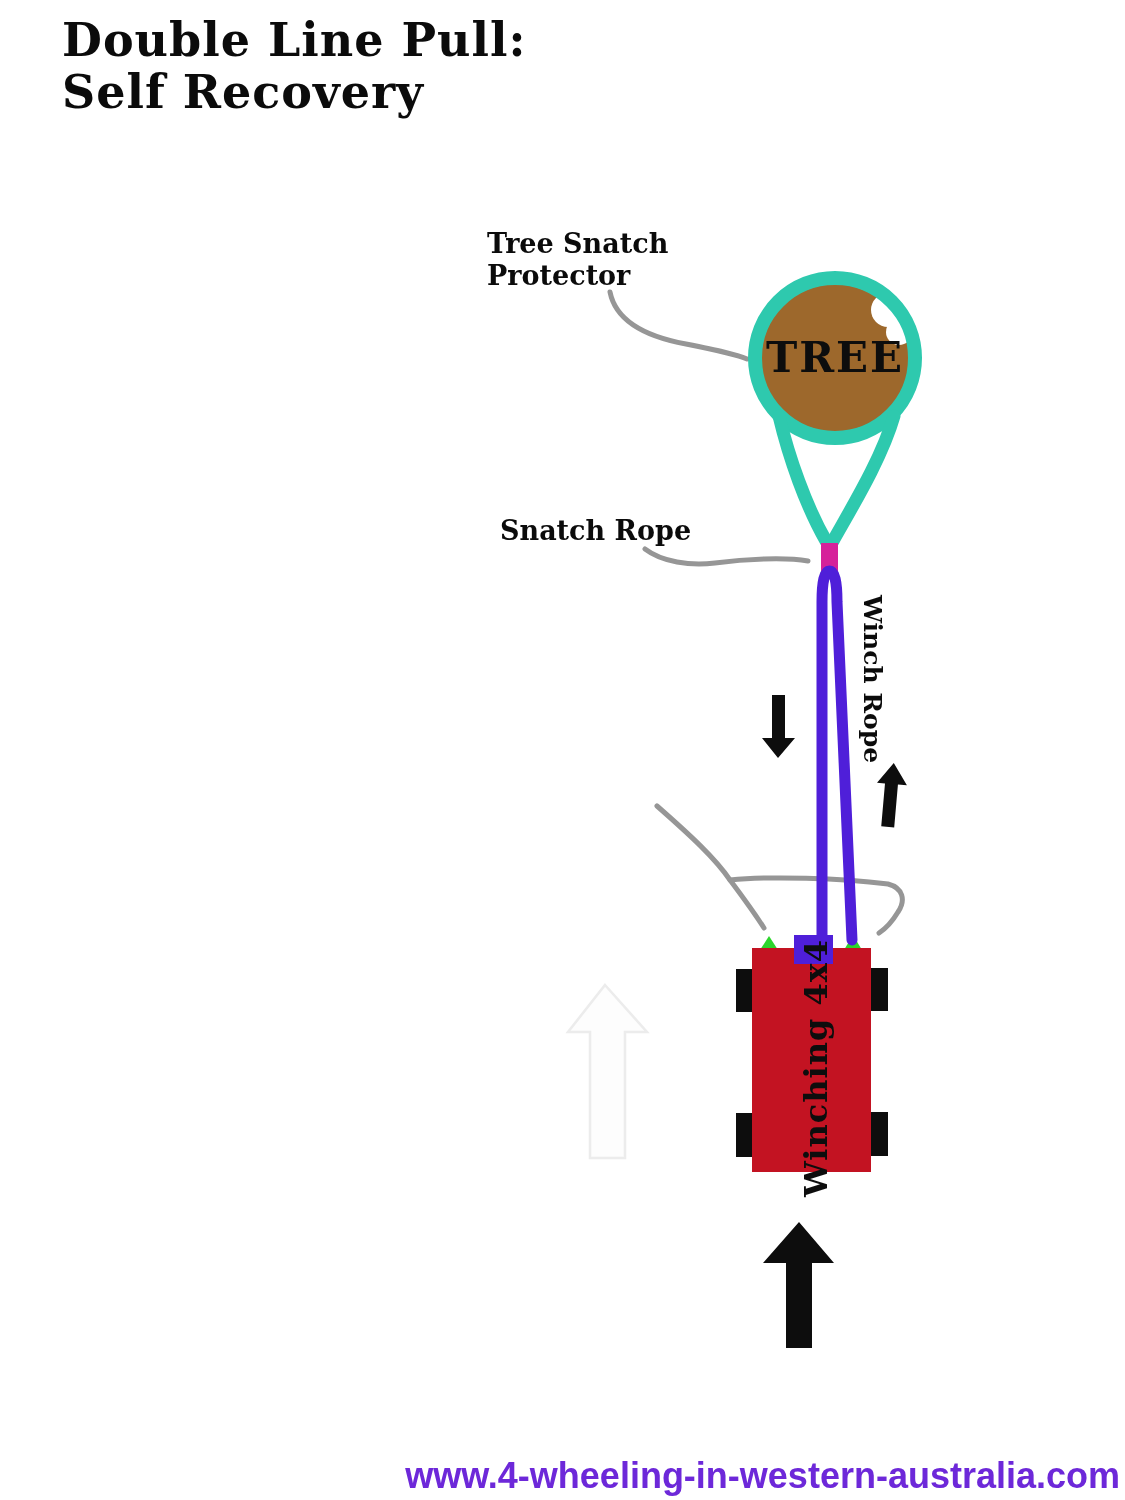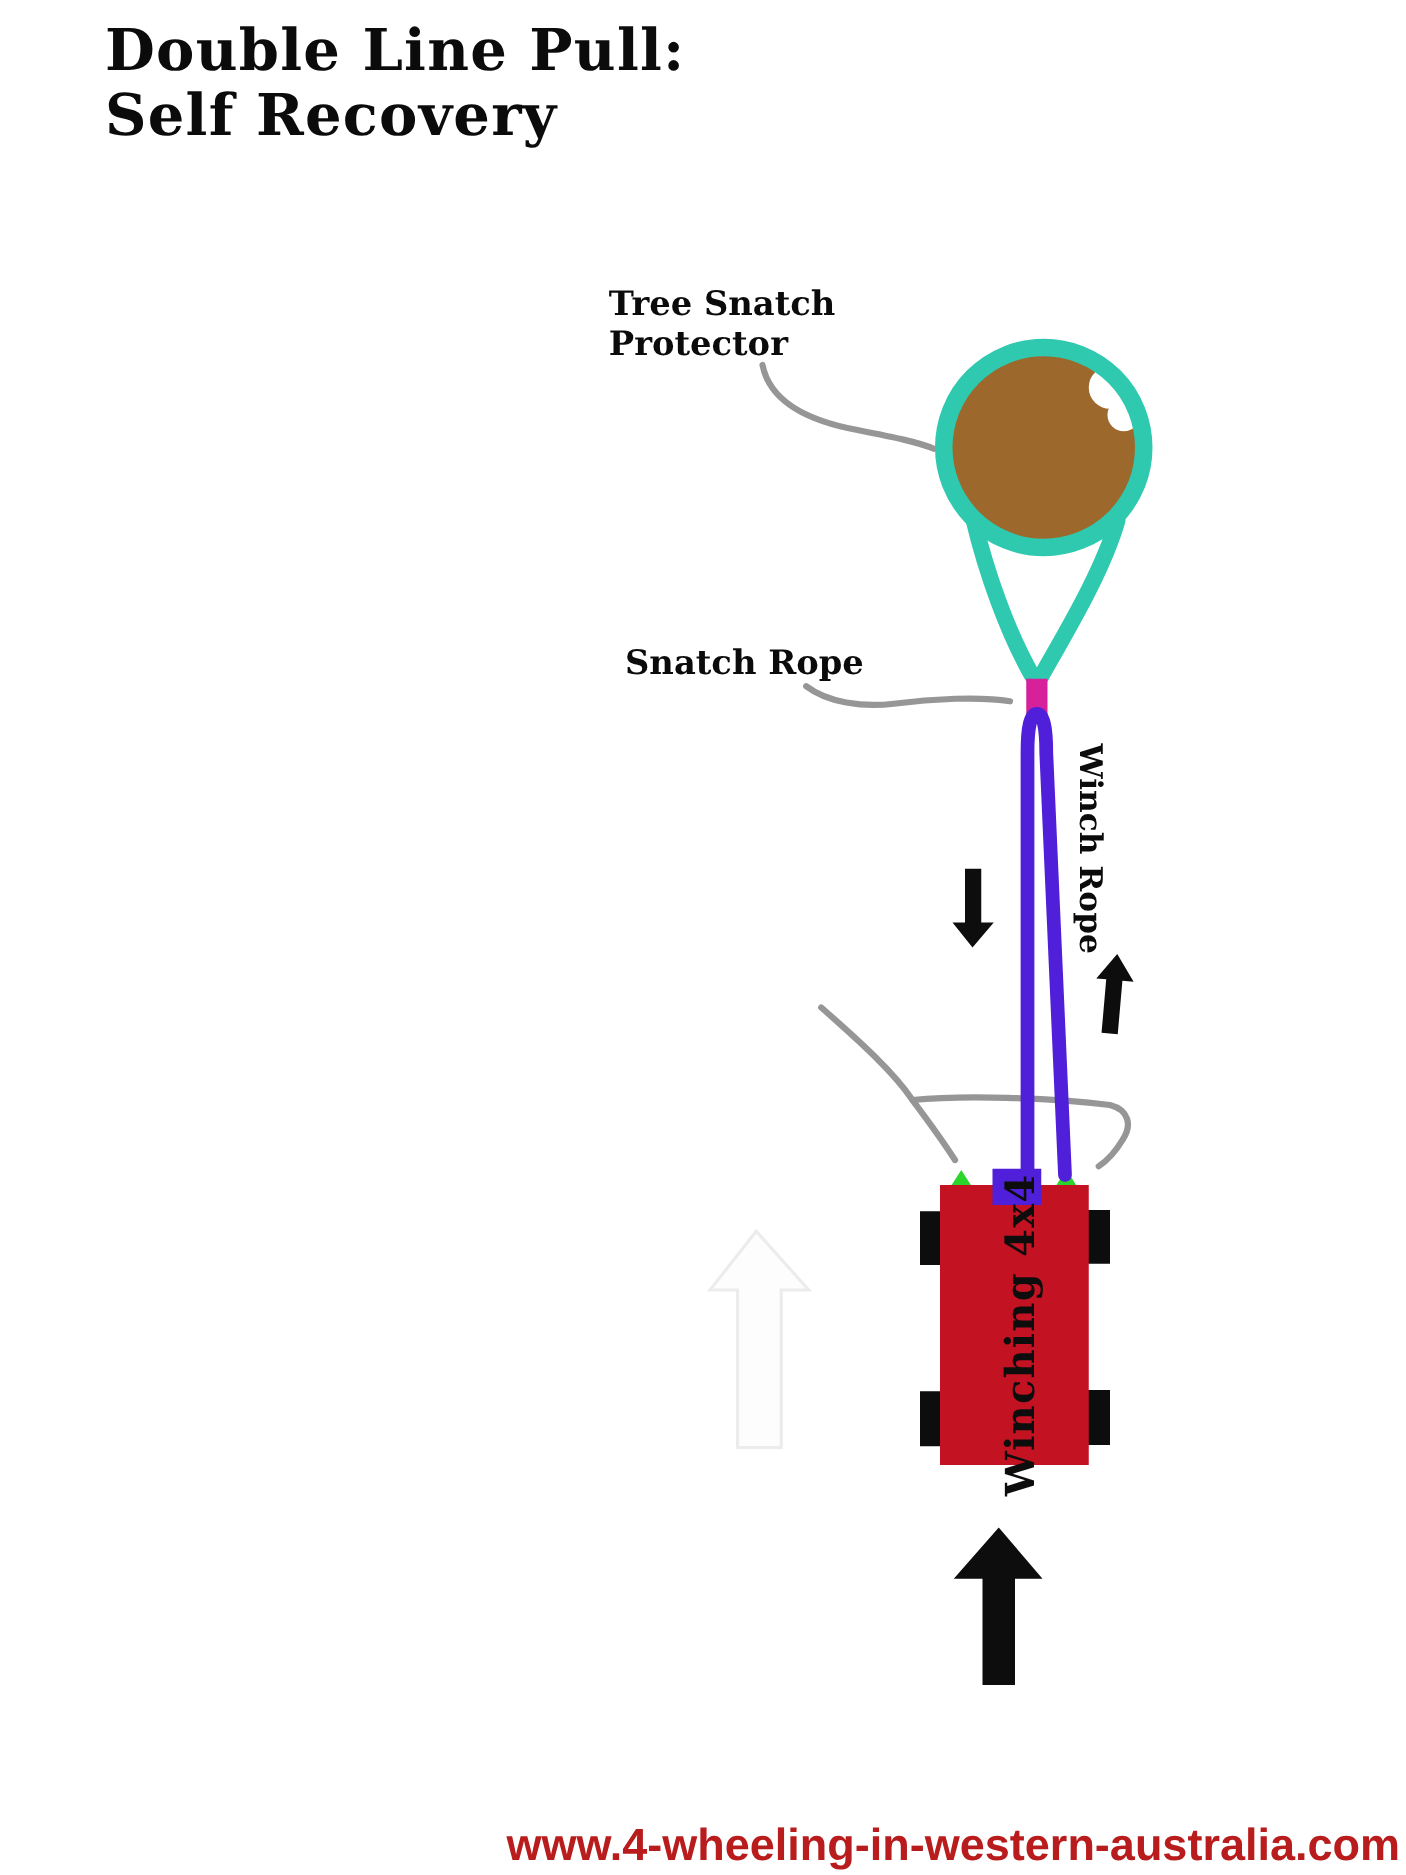--- a/index.html
+++ b/index.html
@@ -1,28 +1,28 @@
 <!DOCTYPE html>
 <html><head>
 <meta charset="utf-8">
 <style>
   html,body{margin:0;padding:0;background:#fff;}
   .canvas{position:relative;width:1125px;height:1500px;background:#ffffff;overflow:hidden;
           font-family:"DejaVu Serif",serif;}
   svg{position:absolute;left:0;top:0;}
-  .title{position:absolute;left:84px;top:14px;font:700 46px/1.14 "DejaVu Serif",serif;
+  .title{position:absolute;left:62px;top:14px;font:700 46px/1.14 "DejaVu Serif",serif;
          color:#0b0b0b;white-space:pre-line;letter-spacing:1px;}
   .label{position:absolute;font:700 27px/1.19 "DejaVu Serif",serif;color:#0b0b0b;white-space:pre-line;}
   .rot90{transform:translate(-50%,-50%) rotate(90deg);white-space:nowrap;font-size:25px;}
   .tree-text{position:absolute;transform:translate(-50%,-50%);font:700 42px "DejaVu Serif",serif;
              letter-spacing:2px;color:#0d0d0d;}
   .vehicle-text{position:absolute;transform:translate(-50%,-50%) rotate(-90deg);
                 font:700 32px "DejaVu Serif",serif;color:#0d0d0d;white-space:nowrap;letter-spacing:1px;}
   .watermark{position:absolute;right:5px;top:1456px;font:700 36px/1.1 "Liberation Sans",sans-serif;
-             color:#b91c1c;}
+             color:#6d28d9;}
 </style>
 </head>
 <body>
 
 <div class="canvas">
 
   <svg width="1125" height="1500" viewBox="0 0 1125 1500">
 
     <path d="M610 292 C616 322 648 337 686 344 C716 350 736 354 747 359" fill="none" stroke-width="5" stroke-linecap="round" stroke="#969696"></path>
     <path d="M645 549 C662 562 690 566 715 563 C745 559 785 557 808 561" fill="none" stroke-width="5" stroke-linecap="round" stroke="#969696"></path>
@@ -61,17 +61,18 @@
 Self Recovery</div>
 
   <div class="label" style="left:487px;top:228px">Tree Snatch
 Protector</div>
 
   <div class="label" style="left:500px;top:515px">Snatch Rope</div>
 
   <div class="label rot90" style="left:872px;top:679px">Winch Rope</div>
 
 
+  <div class="tree-text" style="left:835px;top:357px">TREE</div>
 
   <div class="vehicle-text" style="left:816px;top:1068px">Winching 4x4</div>
 
   <div class="watermark">www.4-wheeling-in-western-australia.com</div>
 </div>
 
 </body></html>

